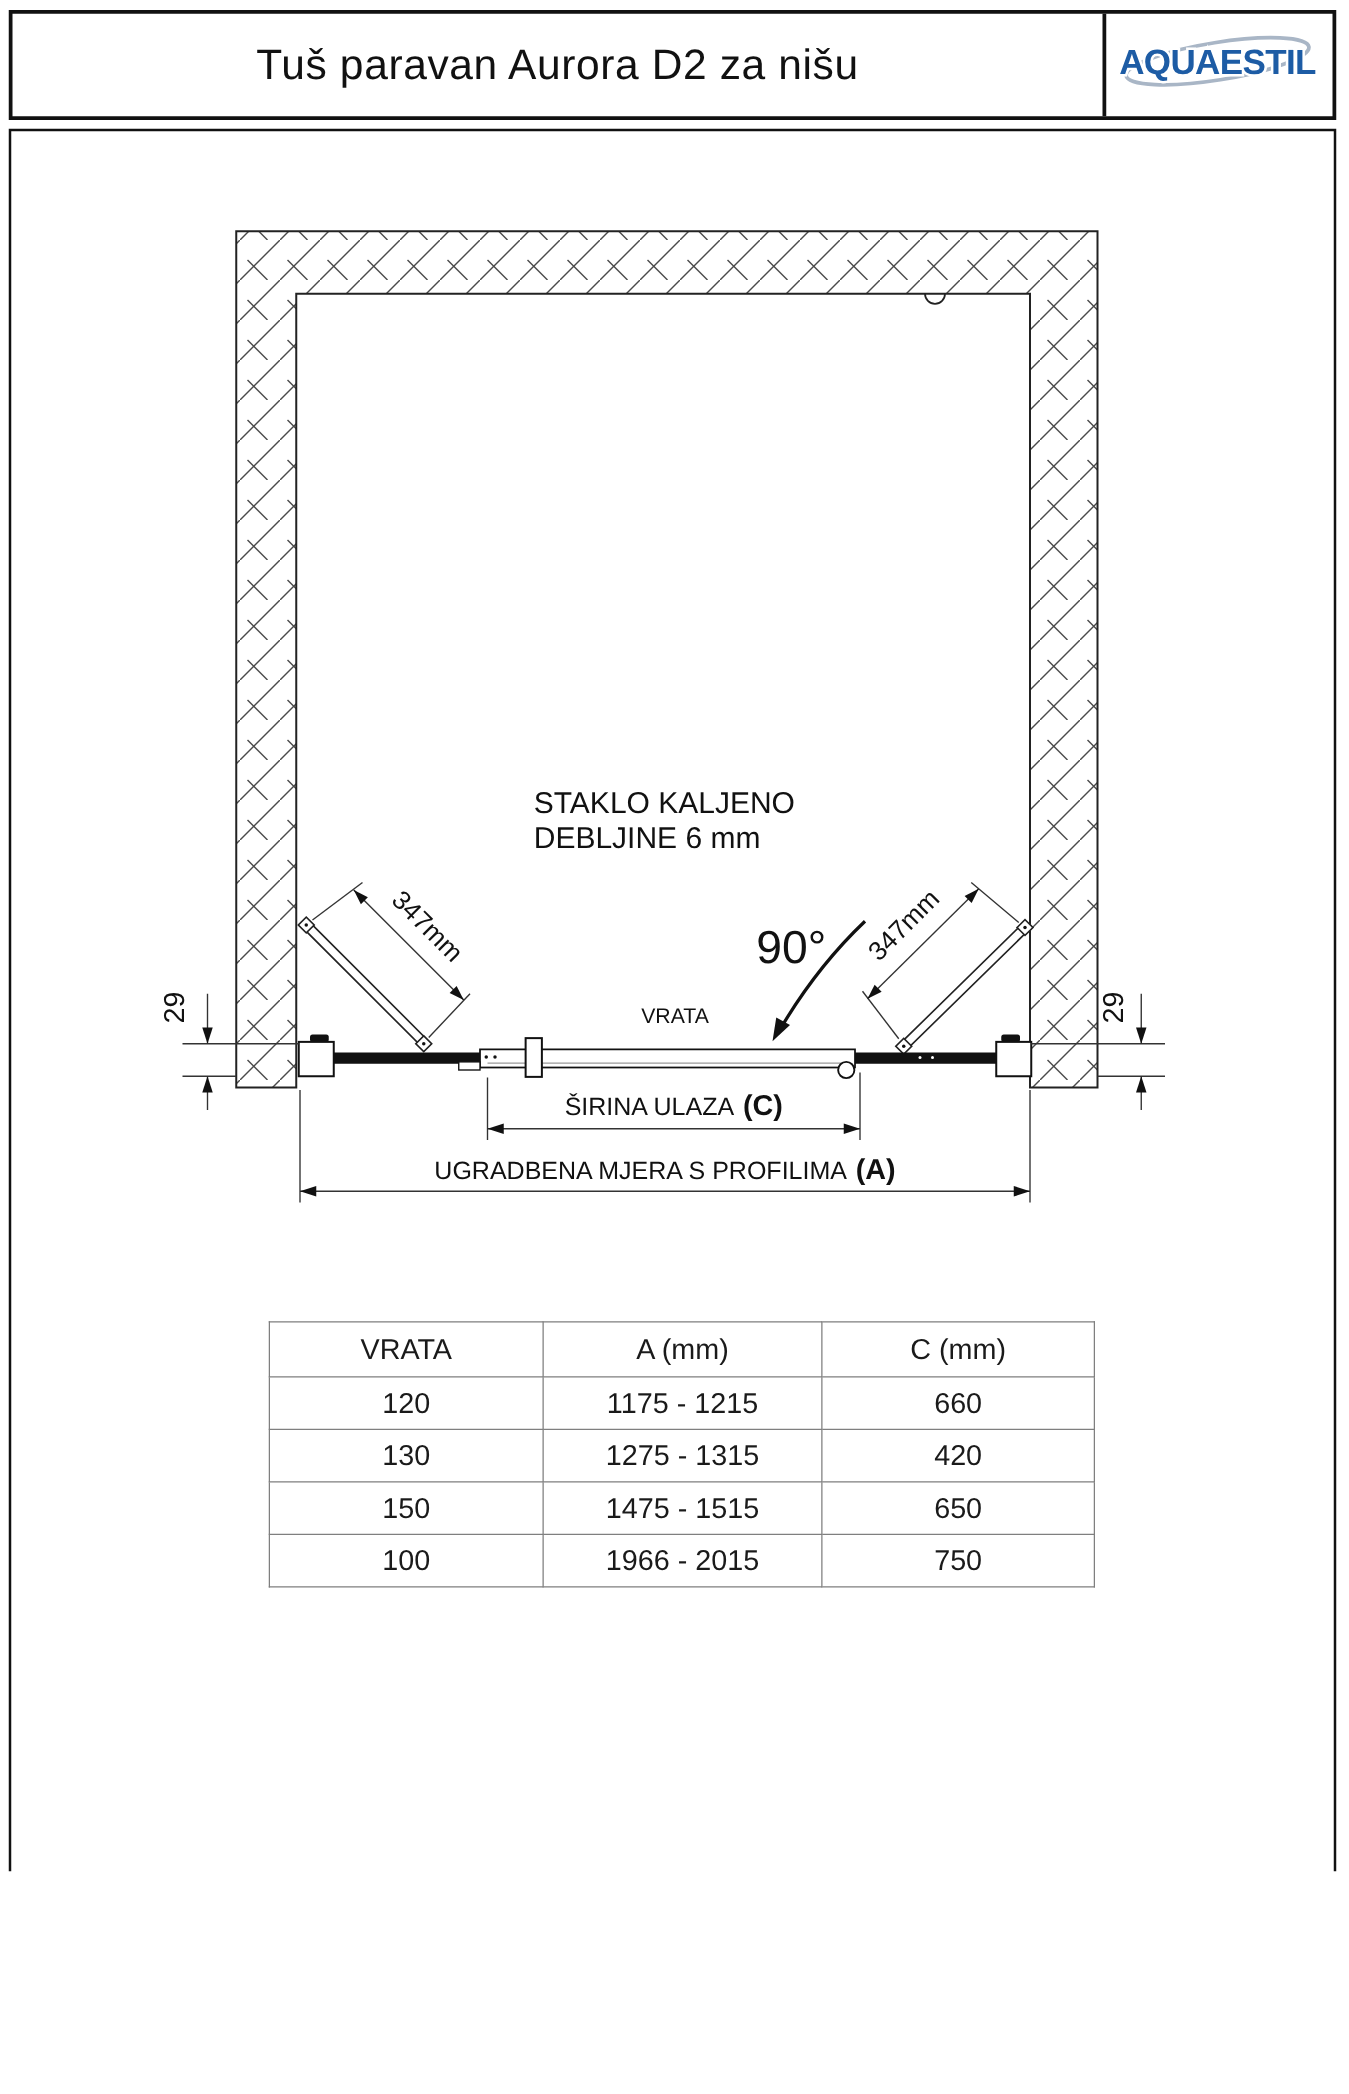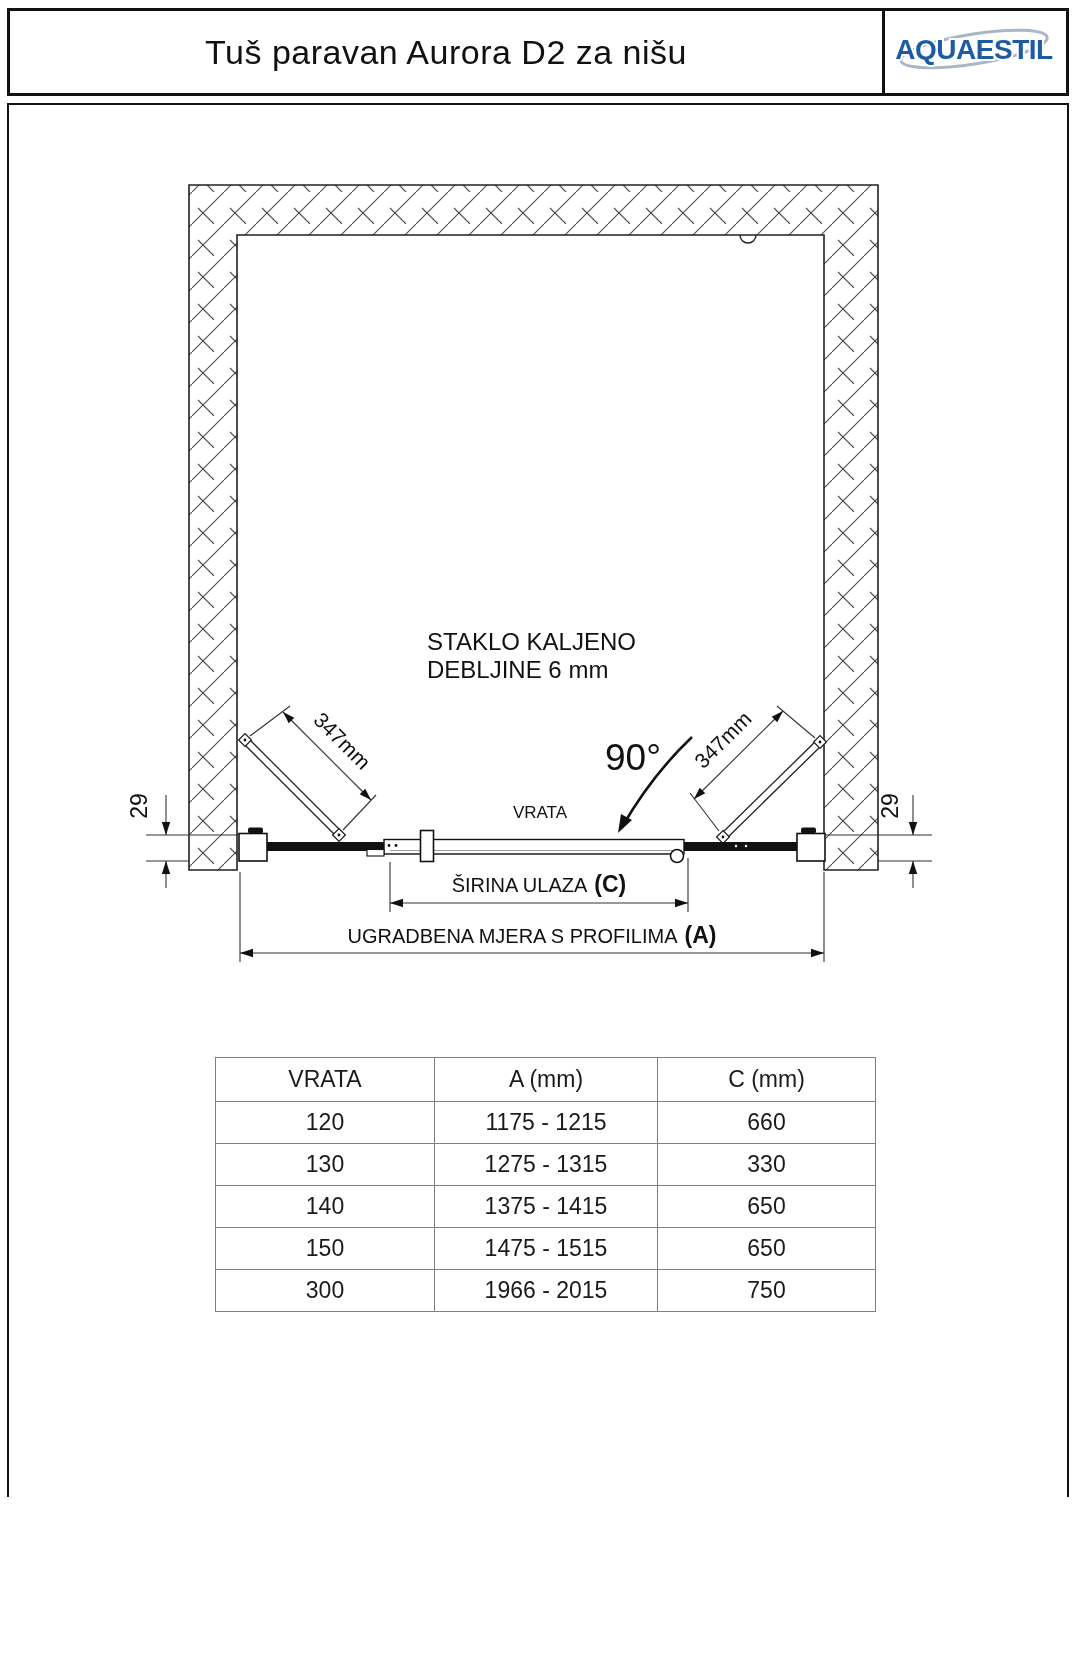--- a/index.html
+++ b/index.html
@@ -189,33 +189,28 @@
     </thead>
     <tbody>
       <tr>
         <td class="size-val">120</td>
         <td>1175 - 1215</td>
         <td>660</td>
       </tr>
       <tr>
         <td class="size-val">130</td>
         <td>1275 - 1315</td>
-        <td>330</td>
-      </tr>
-      <tr>
-        <td class="size-val">140</td>
-        <td>1375 - 1415</td>
-        <td>650</td>
+        <td>420</td>
       </tr>
       <tr>
         <td class="size-val">150</td>
         <td>1475 - 1515</td>
         <td>650</td>
       </tr>
       <tr>
-        <td class="size-val">300</td>
+        <td class="size-val">100</td>
         <td>1966 - 2015</td>
         <td>750</td>
       </tr>
     </tbody>
   </table>
 
 </div>
 
 </body></html>

